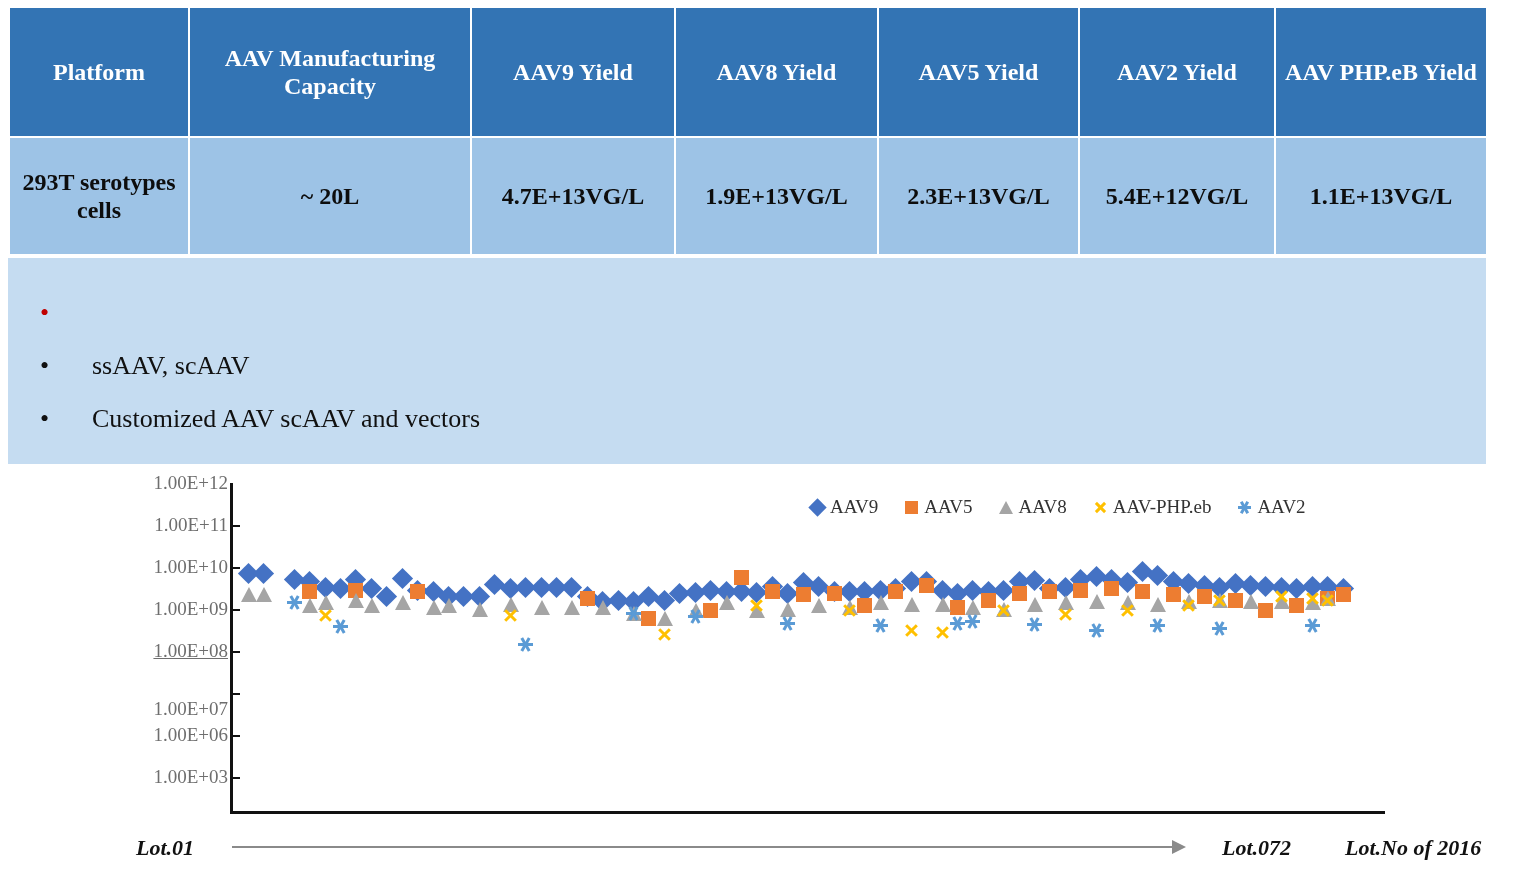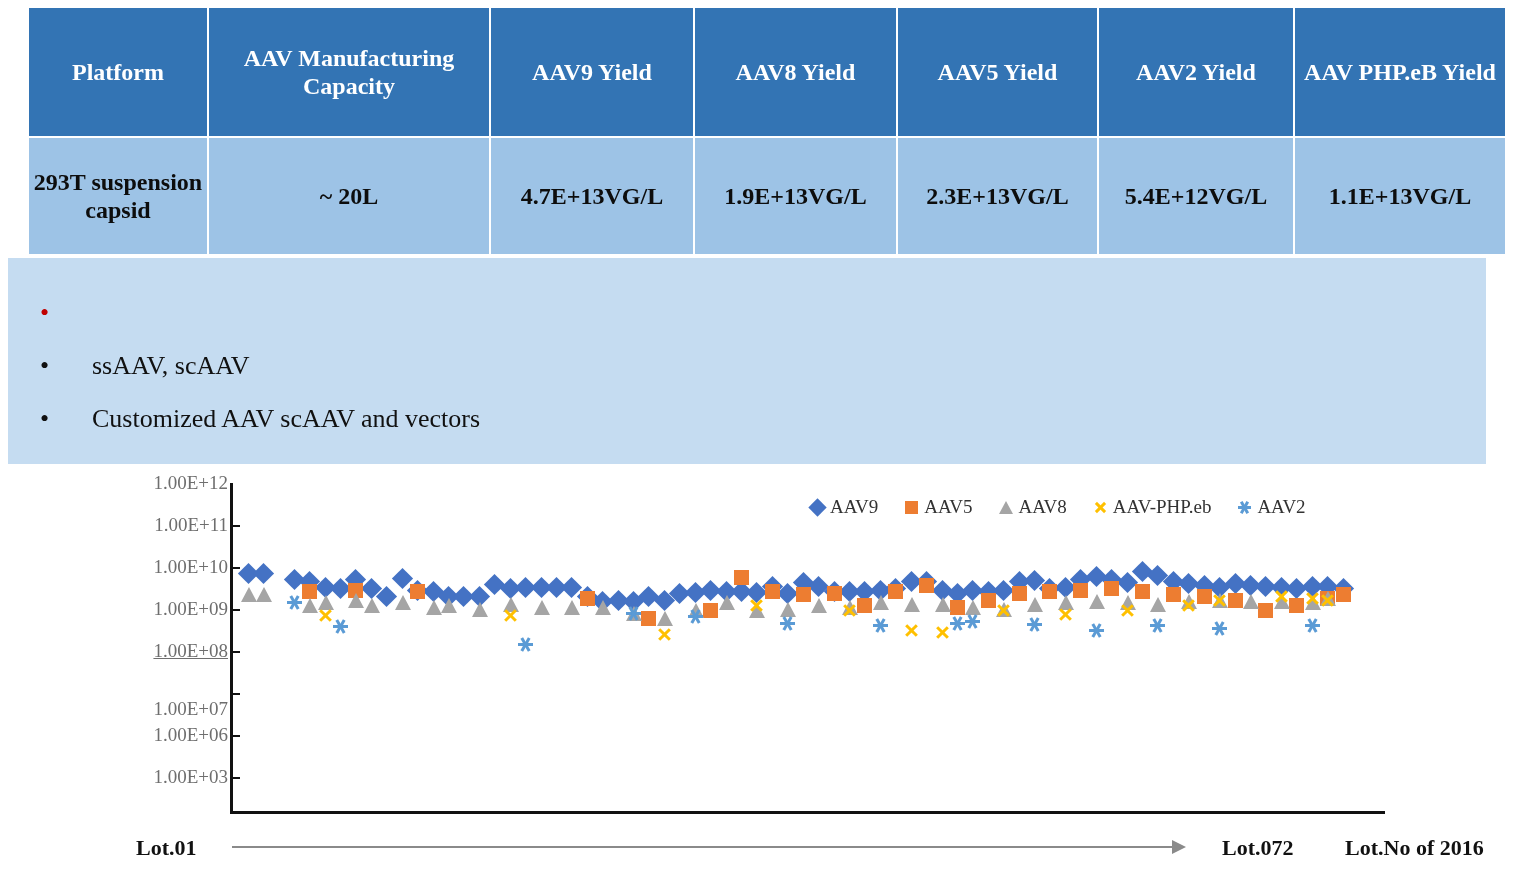--- a/index.html
+++ b/index.html
@@ -2,21 +2,21 @@
 <html><head>
 <meta charset="utf-8">
 <style>
   html,body{margin:0;padding:0;}
   body{
     width:1531px;height:876px;position:relative;background:#ffffff;
     font-family:"Liberation Serif", serif;overflow:hidden;
   }
   
   #table-wrap{position:absolute;left:8px;top:6px;width:1478px;}
-  table.spec{border-collapse:collapse;width:1478px;table-layout:fixed;margin-left:19px;}
+  table.spec{border-collapse:collapse;width:1478px;table-layout:fixed;}
   table.spec th{
     background:#3374B4;color:#ffffff;font-weight:bold;font-size:24px;
     border:2px solid #ffffff;height:124px;vertical-align:middle;text-align:center;
     padding:2px 4px;line-height:1.18;
   }
   table.spec td{
     background:#9DC3E6;color:#0d0d0d;font-weight:bold;font-size:24px;
     border:2px solid #ffffff;height:112px;vertical-align:middle;text-align:center;
     padding:2px 4px;line-height:1.18;
   }
@@ -43,21 +43,21 @@
   }
   #ytick-wrap{position:absolute;left:120px;top:0;width:108px;height:340px;}
   #axis-v{position:absolute;left:230px;top:17px;width:3px;height:328px;background:#111;}
   #axis-h{position:absolute;left:230px;top:345px;width:1155px;height:3px;background:#111;}
   .tickmark{position:absolute;left:231px;width:9px;height:2px;background:#111;}
   #legend{position:absolute;left:810px;top:30px;display:flex;align-items:center;gap:26px;}
   .leg{display:flex;align-items:center;gap:4px;font-size:19px;color:#333;}
   .leg-mk{display:inline-block;width:16px;height:16px;position:relative;}
   #plot{position:absolute;left:230px;top:17px;width:1155px;height:328px;overflow:hidden;}
   .mk{position:absolute;}
-  #xaxis-foot{position:absolute;left:0;top:355px;width:1531px;height:55px;}
+  #xaxis-foot{position:absolute;left:0;top:355px;width:1531px;height:55px;font-style:italic;}
   #lot-start{position:absolute;left:136px;top:14px;font-size:22px;font-weight:bold;color:#111;}
   #lot-end{position:absolute;left:1222px;top:14px;font-size:22px;font-weight:bold;color:#111;}
   #lot-caption{position:absolute;left:1345px;top:14px;font-size:22px;font-weight:bold;color:#111;}
   #arrow-line{position:absolute;left:232px;top:25px;width:945px;height:2px;background:#8a8a8a;}
   #arrow-head{position:absolute;left:1172px;top:19px;width:0;height:0;
     border-left:14px solid #8a8a8a;border-top:7px solid transparent;border-bottom:7px solid transparent;}
 </style>
 </head>
 <body>
 
@@ -78,21 +78,21 @@
         <th>AAV Manufacturing Capacity</th>
         <th>AAV9 Yield</th>
         <th>AAV8 Yield</th>
         <th>AAV5 Yield</th>
         <th>AAV2 Yield</th>
         <th>AAV PHP.eB Yield</th>
       </tr>
     </thead>
     <tbody>
       <tr>
-        <td class="platform-cell">293T suspension capsid</td>
+        <td class="platform-cell">293T serotypes cells</td>
         <td>~ 20L</td>
         <td>4.7E+13VG/L</td>
         <td>1.9E+13VG/L</td>
         <td>2.3E+13VG/L</td>
         <td>5.4E+12VG/L</td>
         <td>1.1E+13VG/L</td>
       </tr>
     </tbody>
   </table>
 </div>

